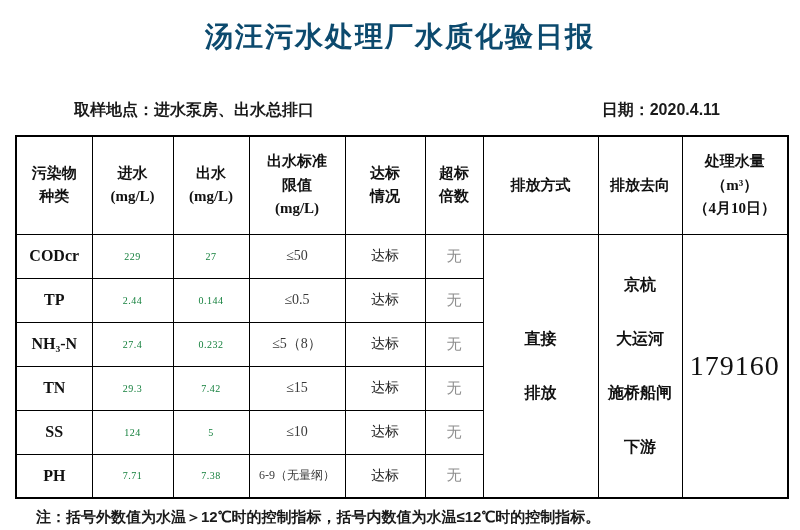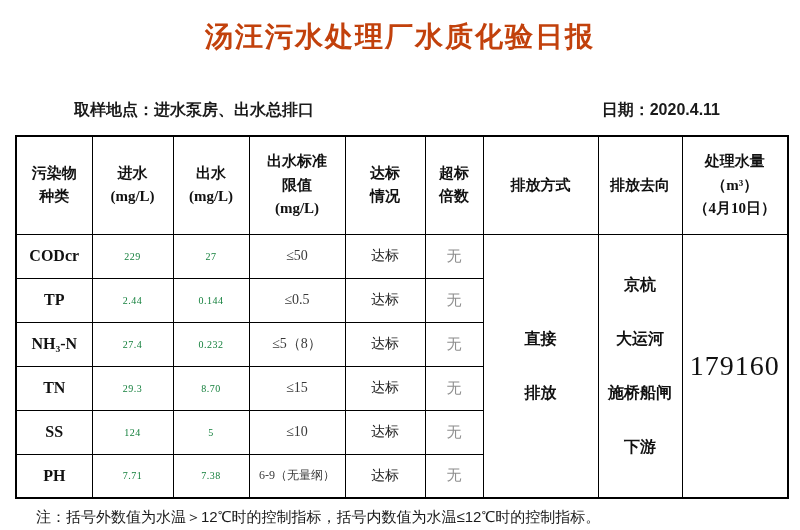--- a/index.html
+++ b/index.html
@@ -10,21 +10,21 @@
     color: #1a1a1a;
     overflow: hidden;
     position: relative;
   }
   .title {
     margin-top: 18px;
     text-align: center;
     font-size: 28px;
     font-weight: bold;
     letter-spacing: 2px;
-    color: #c2410c;
+    color: #0c4a6e;
   }
   .meta-row {
     display: flex;
     justify-content: space-between;
     align-items: flex-end;
     margin: 44px 80px 14px 74px;
     font-size: 16px;
     font-weight: bold;
     color: #1a1a1a;
   }
@@ -74,21 +74,21 @@
   }
   td.volume-cell {
     font-size: 28px;
     color: #111;
     letter-spacing: 1px;
     font-family: "DejaVu Serif", "Liberation Serif", serif;
   }
   .note {
     margin: 9px 0 0 36px;
     font-size: 15px;
-    font-weight: normal;
+    font-weight: bold;
     color: #1a1a1a;
   }
 </style>
 </head>
 <body>
 
 <div class="title">汤汪污水处理厂水质化验日报</div>
 
 <div class="meta-row">
   <span>取样地点：进水泵房、出水总排口</span>
@@ -159,21 +159,21 @@
       <td class="num-cell">27.4</td>
       <td class="num-cell">0.232</td>
       <td class="limit-cell">≤5（8）</td>
       <td class="status-cell">达标</td>
       <td class="none-cell">无</td>
     </tr>
 
     <tr class="data-row">
       <td class="param-cell">TN</td>
       <td class="num-cell">29.3</td>
-      <td class="num-cell">8.70</td>
+      <td class="num-cell">7.42</td>
       <td class="limit-cell">≤15</td>
       <td class="status-cell">达标</td>
       <td class="none-cell">无</td>
     </tr>
 
     <tr class="data-row">
       <td class="param-cell">SS</td>
       <td class="num-cell">124</td>
       <td class="num-cell">5</td>
       <td class="limit-cell">≤10</td>

